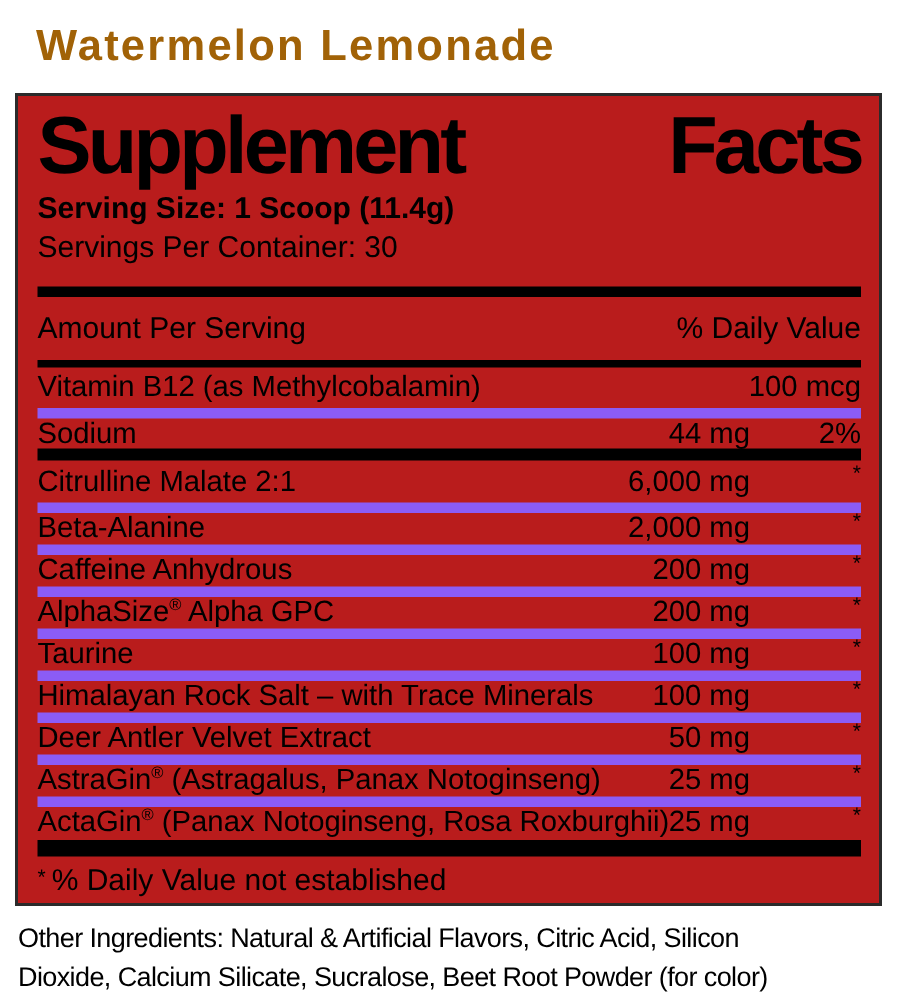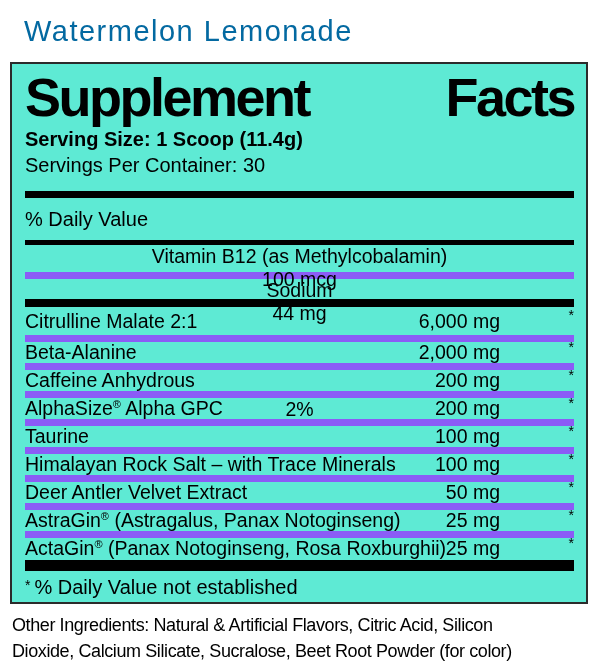--- a/index.html
+++ b/index.html
@@ -7,31 +7,31 @@
   body {
     background: #ffffff;
     color: #000000;
     font-family: "Liberation Sans", sans-serif;
     position: relative;
   }
   .flavor {
     position: absolute;
     left: 24px; top: 15px;
     font-size: 29px;
-    font-weight: 400;
+    font-weight: 700;
     letter-spacing: 1.5px;
-    color: #0369a1;
+    color: #a16207;
     white-space: nowrap;
   }
   .panel {
     position: absolute;
     left: 10px; top: 62px;
     width: 578px; height: 542px;
     border: 2px solid #2b2b2b;
-    background: #5eead4;
+    background: #b91c1c;
     padding: 4px 12px 0 13px;
     overflow: hidden;
   }
   .sf-title {
     display: flex;
     justify-content: space-between;
     align-items: baseline;
     font-size: 54px;
     font-weight: 800;
     letter-spacing: -2.5px;
@@ -59,21 +59,21 @@
     font-size: 20px;
     white-space: nowrap;
   }
   .row {
     display: flex;
     align-items: center;
     height: 28px;
     font-size: 19.5px;
     white-space: nowrap;
   }
-  #dv-rows .row { height: 27px; flex-direction: column; }
+  #dv-rows .row { height: 27px; }
   #dv-rows .row + .row,
   #ing-rows .row + .row { border-top: 7px solid #8b5cf6; }
   .row .nm { flex: 1 1 auto; min-width: 0; overflow: visible; }
   .row .nm sup { font-size: 11px; }
   .row .amt { flex: 0 0 96px; text-align: right; }
   .row .dvc { flex: 0 0 74px; text-align: right; }
   .row .dvc.star {
     font-size: 14px;
     transform: translateY(-6px);
   }
@@ -112,20 +112,21 @@
       <span>Supplement</span>
       <span>Facts</span>
     </h1>
 
     <div class="serv">Serving Size: 1 Scoop (11.4g)</div>
     <div class="serv">Servings Per Container: 30</div>
 
     <div class="bar bar-lg bar-first"></div>
 
     <div class="colhead">
+      <span>Amount Per Serving</span>
       <span>% Daily Value</span>
     </div>
 
     <div class="bar bar-md"></div>
 
     <div id="dv-rows">
         <div class="row">
           <span class="nm">Vitamin B12 (as Methylcobalamin)</span>
           <span class="amt">100 mcg</span>
         </div>

